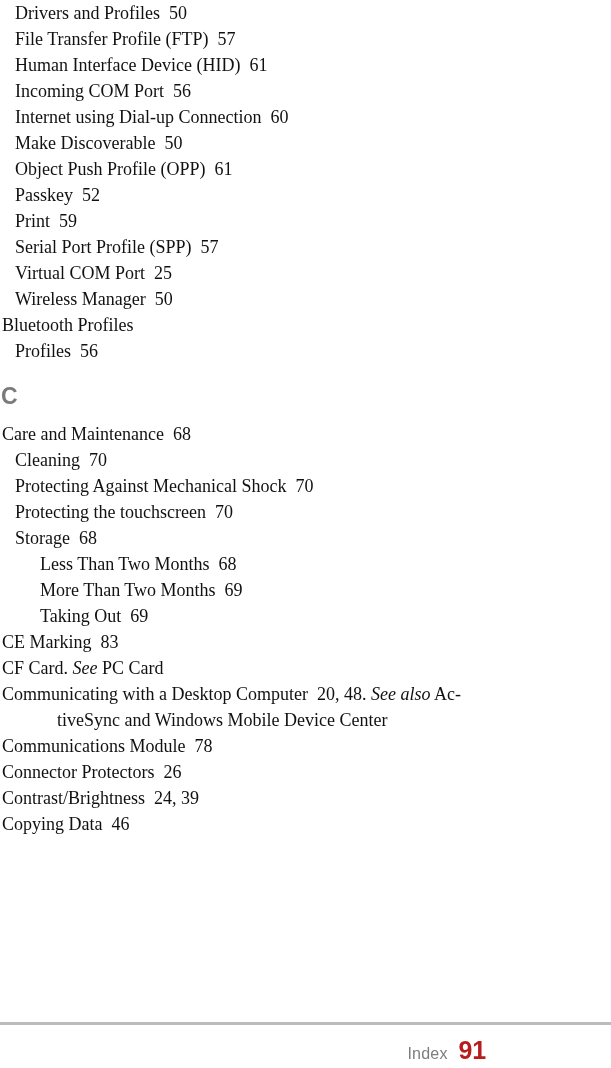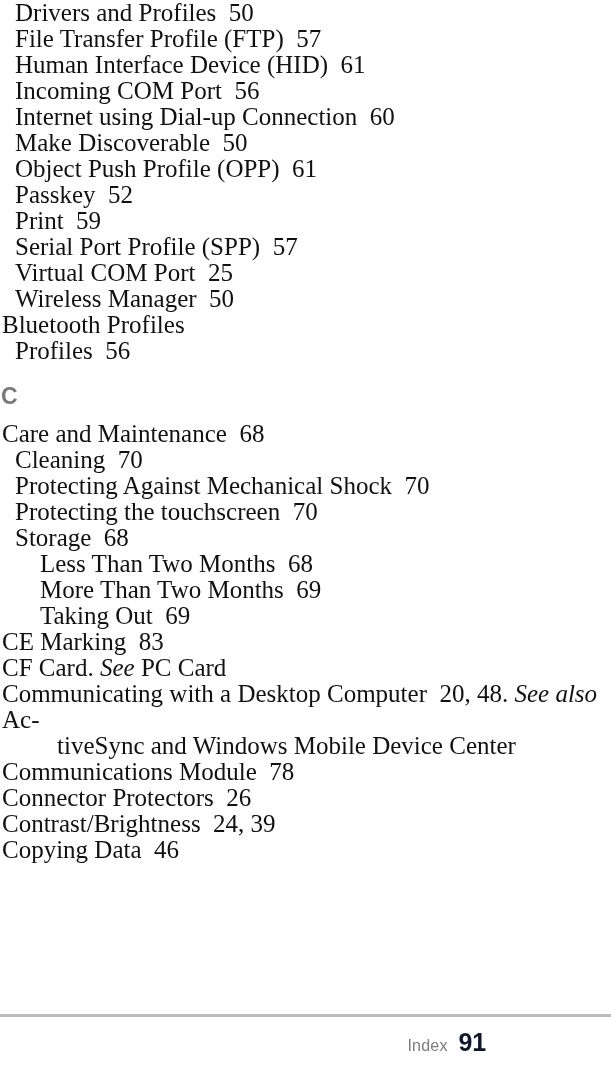--- a/index.html
+++ b/index.html
@@ -30,21 +30,21 @@
   
   #index-body {
     position: absolute;
     left: 0;
     top: 0;
     width: 611px;
   }
 
   .entry {
     font-family: "Liberation Serif", "DejaVu Serif", serif;
-    font-size: 25px;
+    font-size: 18px;
     line-height: 26px;
     color: #111111;
     white-space: pre-wrap;
     letter-spacing: 0.0px;
   }
 
   
   .lvl0 { padding-left: 2px; }
   .lvl1 { padding-left: 15px; }
   .lvl2 { padding-left: 40px; }
@@ -72,21 +72,21 @@
     color: #7a7a7a;
     padding-left: 1px;
     margin-top: 19px;
     margin-bottom: 12px;
   }
 
   
   #footer {
     position: absolute;
     left: 0;
-    bottom: 8px;
+    bottom: 0;
     width: 488px;
     height: 46px;
     border-radius: 14px;
   }
   #footer-rule {
     position: absolute;
     left: 0;
     top: 0;
     width: 611px;
     height: 3px;
@@ -103,21 +103,21 @@
   #footer-label {
     font-family: "Liberation Sans", "DejaVu Sans", sans-serif;
     font-size: 16px;
     color: #7d7d7d;
     letter-spacing: 0.2px;
   }
   #footer-pageno {
     font-family: "Liberation Sans", "DejaVu Sans", sans-serif;
     font-size: 25px;
     font-weight: bold;
-    color: #0f172a;
+    color: #b91c1c;
     letter-spacing: -0.2px;
   }
 </style>
 </head>
 <body>
 
 <div id="page">
 
   <div id="index-body">
 

